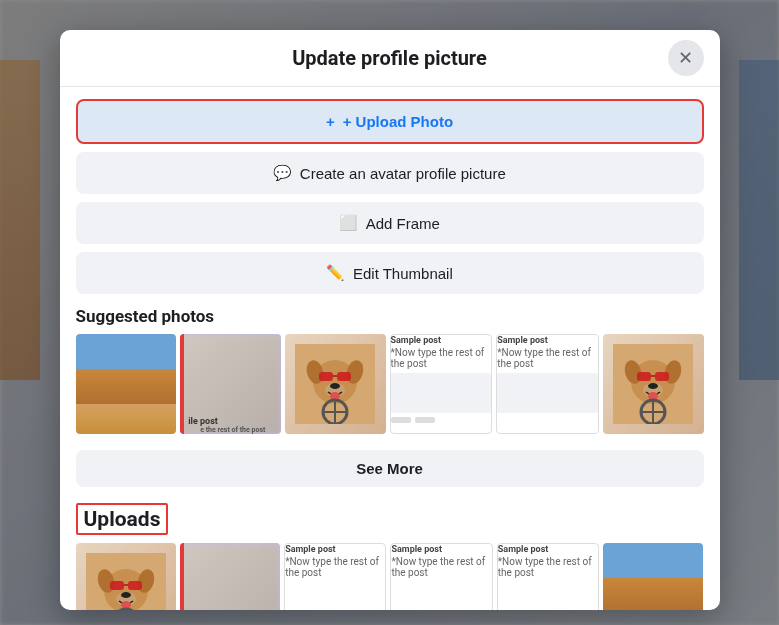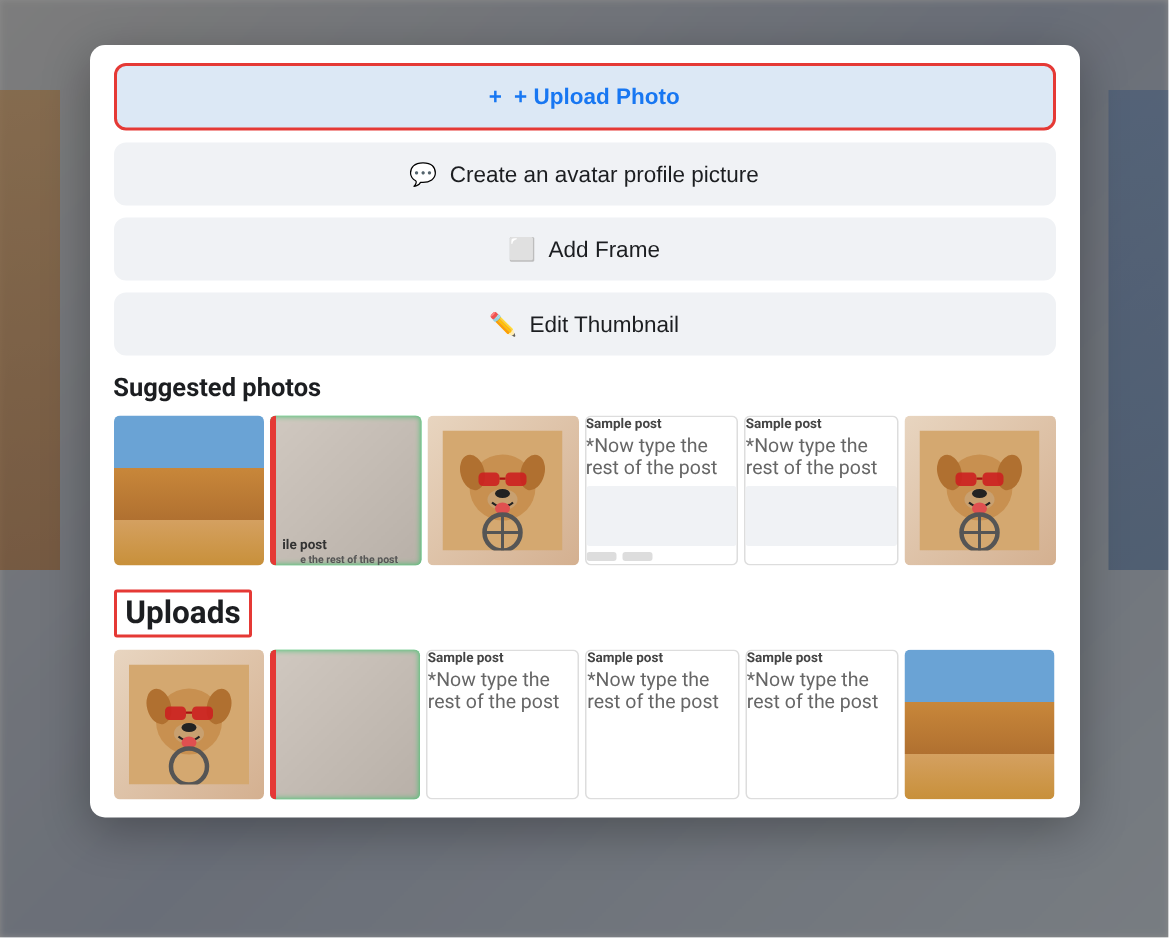--- a/index.html
+++ b/index.html
@@ -142,21 +142,21 @@
       gap: 4px;
       margin-bottom: 8px;
       overflow: hidden;
     }
 
     .photo-thumb {
       flex: 1;
       height: 100px;
       border-radius: 4px;
       overflow: hidden;
-      background: #22c55e;
+      background: #c4b5fd;
       position: relative;
     }
 
     
     .photo-dog {
       background: #fff;
       display: flex;
       align-items: center;
       justify-content: center;
     }
@@ -169,21 +169,21 @@
       border: 1px solid #ddd;
     }
 
     .photo-post-sample .post-title {
       font-weight: bold;
       font-size: 9px;
       margin-bottom: 2px;
     }
 
     .photo-post-sample .post-text {
-      font-size: 13px;
+      font-size: 10px;
       color: #666;
     }
 
     .see-more-btn {
       width: 100%;
       padding: 10px;
       border-radius: 8px;
       border: none;
       background: #f0f2f5;
       cursor: pointer;
@@ -239,20 +239,26 @@
 </head>
 <body>
 
 <div class="bg-overlay"></div>
 <div class="bg-image-left"></div>
 <div class="bg-image-right"></div>
 
 <div class="modal-backdrop">
   <div class="modal">
 
+    <div class="modal-header">
+      <span class="modal-title">Update profile picture</span>
+      <button class="close-btn">
+        <span>✕</span>
+      </button>
+    </div>
 
     <div class="modal-body">
       
       
       <button class="action-btn upload-btn">
         <span>+</span>
         <span>+ Upload Photo</span>
       </button>
 
       
@@ -351,20 +357,21 @@
               <line x1="38" y1="32" x2="42" y2="32" stroke="#aa1010" stroke-width="1.5"></line>
               <circle cx="40" cy="68" r="12" fill="none" stroke="#555" stroke-width="3"></circle>
               <line x1="40" y1="56" x2="40" y2="80" stroke="#555" stroke-width="2"></line>
               <line x1="28" y1="68" x2="52" y2="68" stroke="#555" stroke-width="2"></line>
             </svg>
           </div>
         </div>
       </div>
 
       
+      <button class="see-more-btn">See More</button>
 
       
       <div>
         <span class="uploads-label">Uploads</span>
         
         <div class="uploads-grid">
 
           <div class="photo-thumb photo-dog">
             <div class="dog-svg-container">
               <svg viewBox="0 0 80 80" width="80" height="80">

